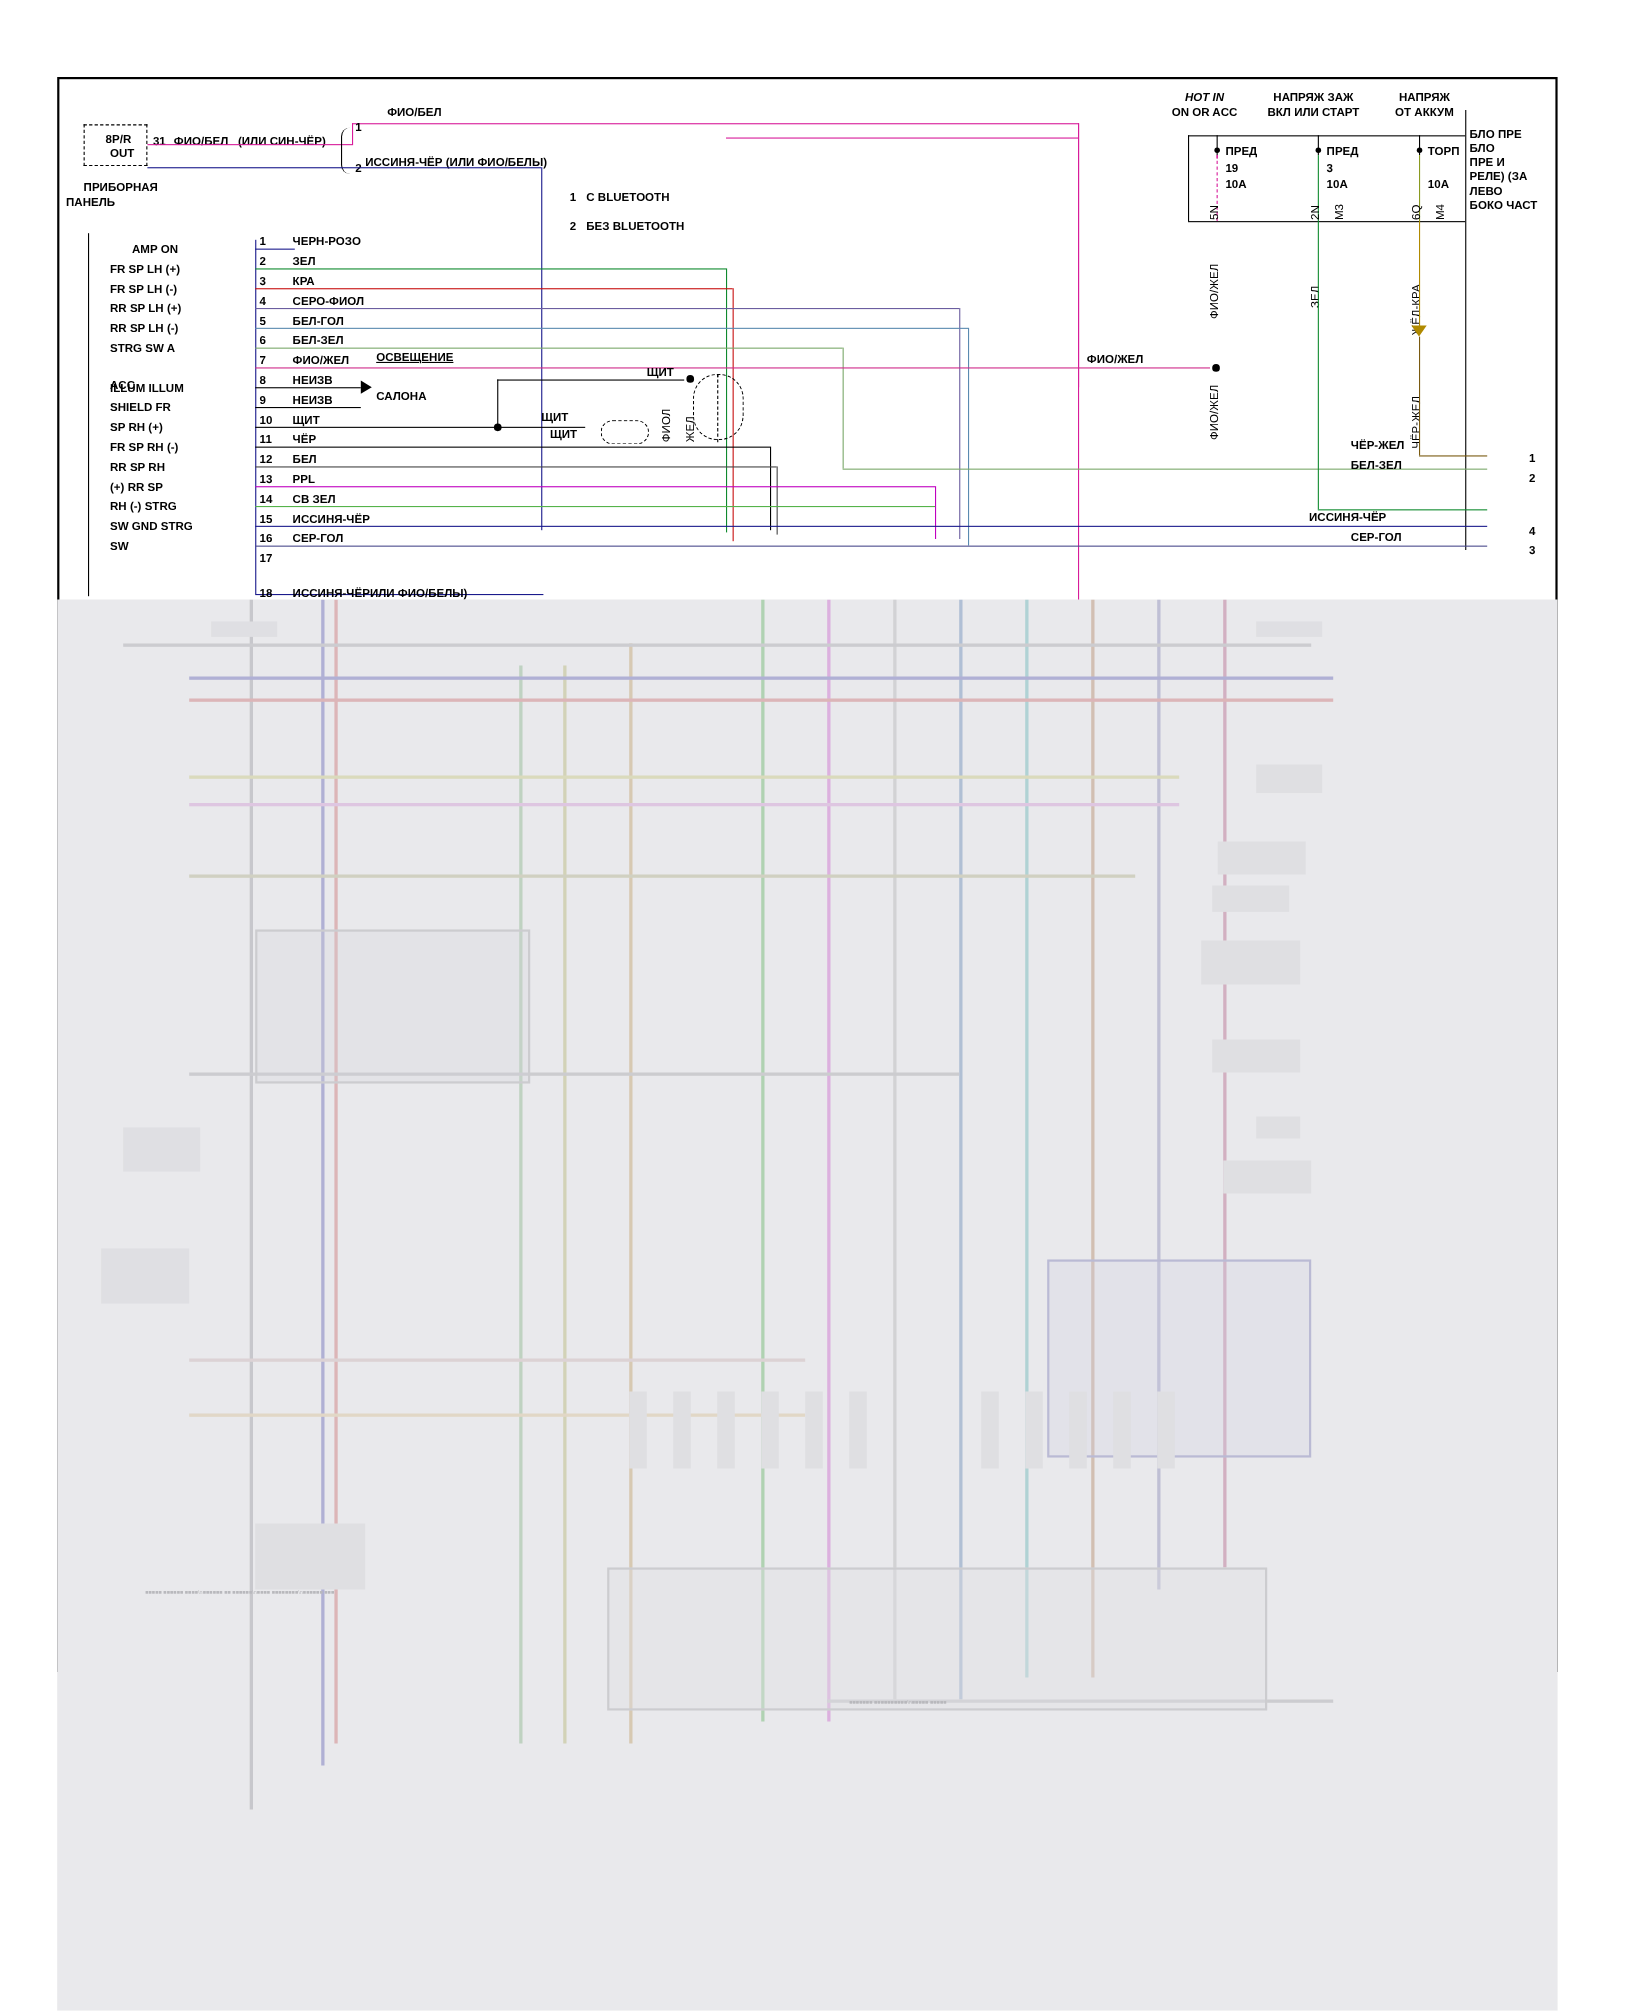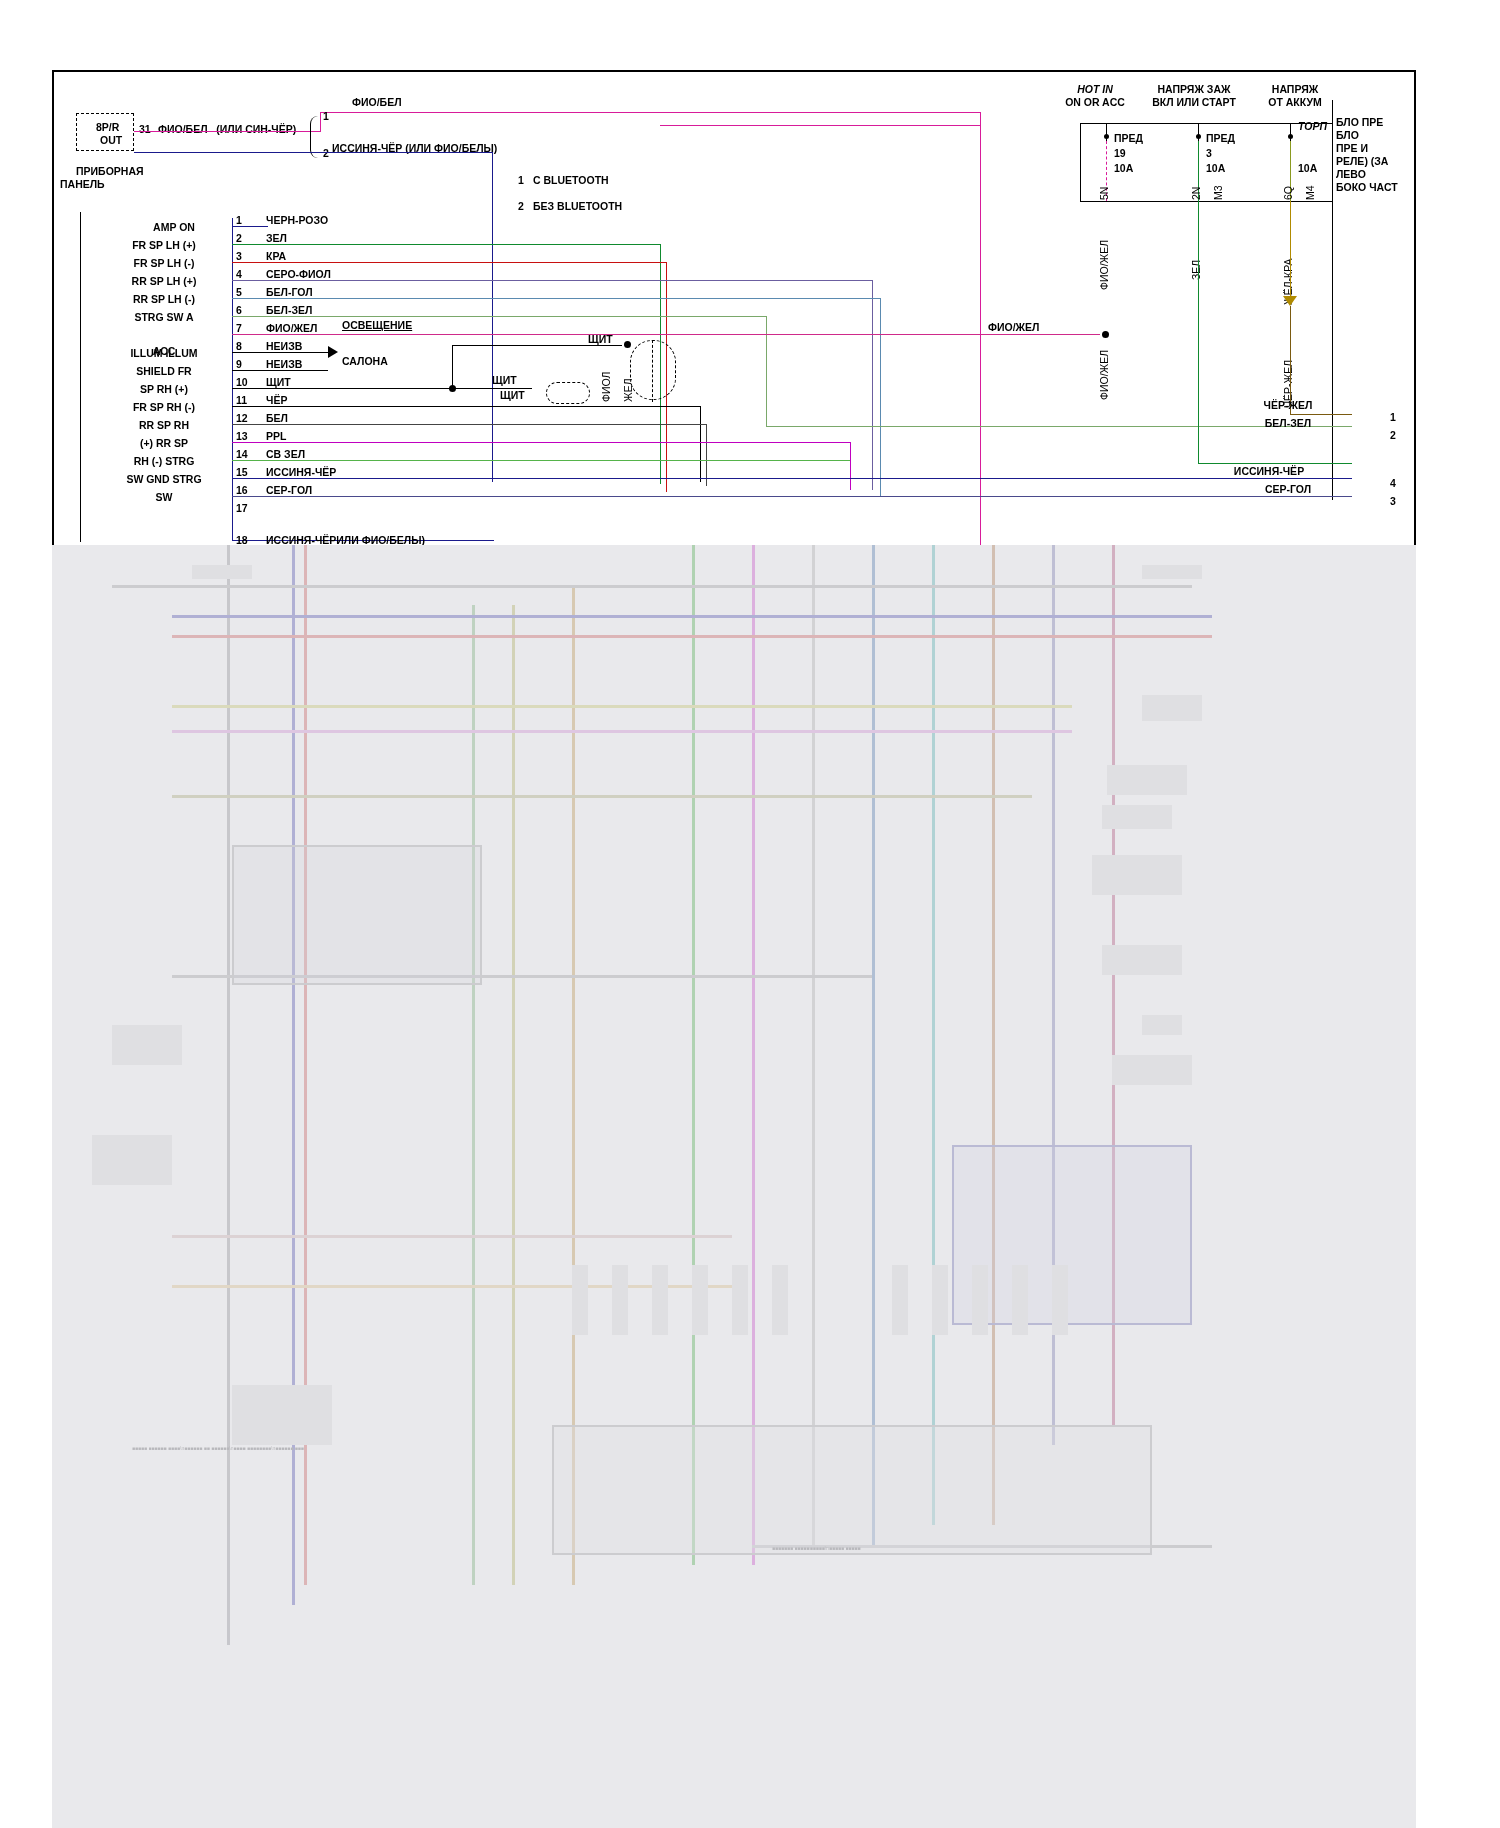--- a/index.html
+++ b/index.html
@@ -25,21 +25,21 @@
     background:#e9e9ec;
     overflow:hidden;
   }
   .ghost-inner { position:absolute; inset:0; opacity:0.30; }
 
   .lbl {
     position:absolute; font-size:10.5px; line-height:11px; white-space:pre;
   }
   .lbl.b { font-weight:bold; }
   .lbl.c { text-align:center; }
-  .lbl.r { text-align:center; }
+  .lbl.r { text-align:left; }
   .vert {
     position:absolute; font-size:10.5px; white-space:nowrap;
     transform-origin:0 0; transform:rotate(-90deg);
   }
   .wire { position:absolute; }
   .h { height:0; border-top-width:1.4px; border-top-style:solid; }
   .v { width:0; border-left-width:1.4px; border-left-style:solid; }
   .dash { border-top-style:dashed; border-left-style:dashed; }
   .dot {
     position:absolute; width:7px; height:7px; border-radius:50%; background:#000;
@@ -87,21 +87,21 @@
   <div class="wire v" style="left:1198px; top:123px; height:18px; border-color:#000;"></div>
   <div class="lbl b" style="left:1206px; top:133px;">ПРЕД</div>
   <div class="lbl b" style="left:1206px; top:148px;">3</div>
   <div class="lbl b" style="left:1206px; top:163px;">10A</div>
   <div class="wire v" style="left:1198px; top:141px; height:60px; border-color:#0f8a2e;"></div>
   <div class="vert b" style="left:1190px; top:200px;">2N</div>
   <div class="vert b" style="left:1212px; top:200px;">M3</div>
 
   <div class="fuse-dot" style="left:1288px; top:134px;"></div>
   <div class="wire v" style="left:1290px; top:123px; height:18px; border-color:#000;"></div>
-  <div class="lbl b" style="left:1298px; top:121px;font-style:italic;">ТОРП</div>
+  <div class="lbl b" style="left:1298px; top:133px;">ТОРП</div>
   <div class="lbl b" style="left:1298px; top:163px;">10A</div>
   <div class="wire v" style="left:1290px; top:141px; height:60px; border-color:#8a9a20;"></div>
   <div class="vert b" style="left:1282px; top:200px;">6Q</div>
   <div class="vert b" style="left:1304px; top:200px;">M4</div>
 
   <div class="lbl b" style="left:1336px; top:117px;">БЛО ПРЕ</div>
   <div class="lbl b" style="left:1336px; top:130px;">БЛО</div>
   <div class="lbl b" style="left:1336px; top:143px;">ПРЕ И</div>
   <div class="lbl b" style="left:1336px; top:156px;">РЕЛЕ) (ЗА</div>
   <div class="lbl b" style="left:1336px; top:169px;">ЛЕВО</div>

